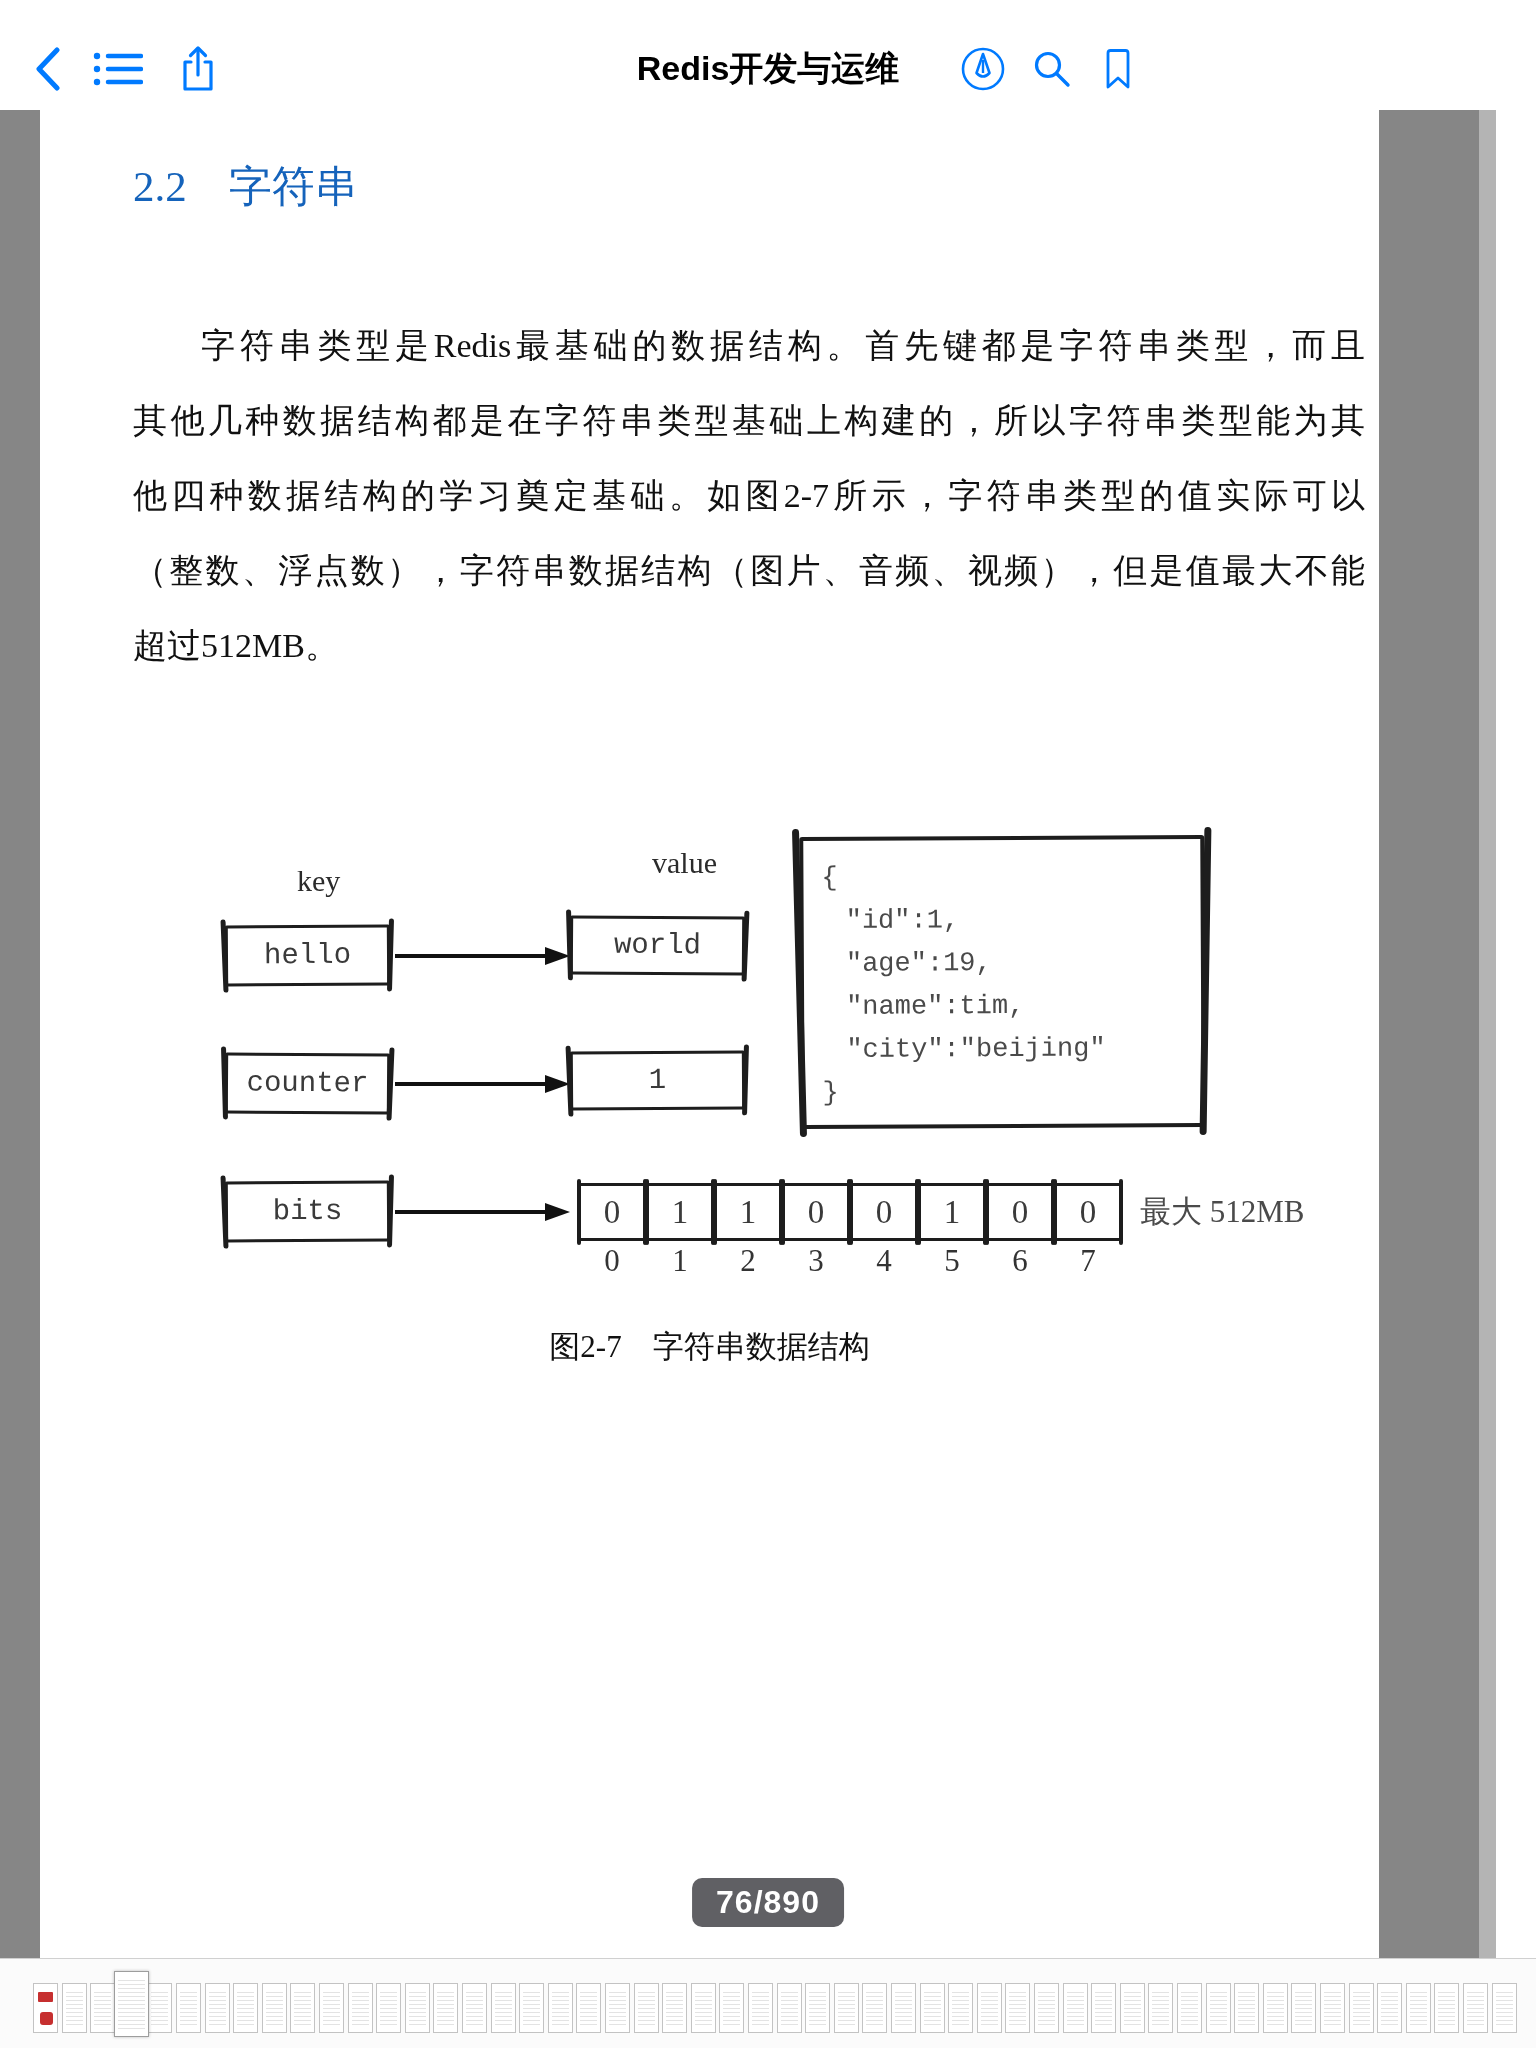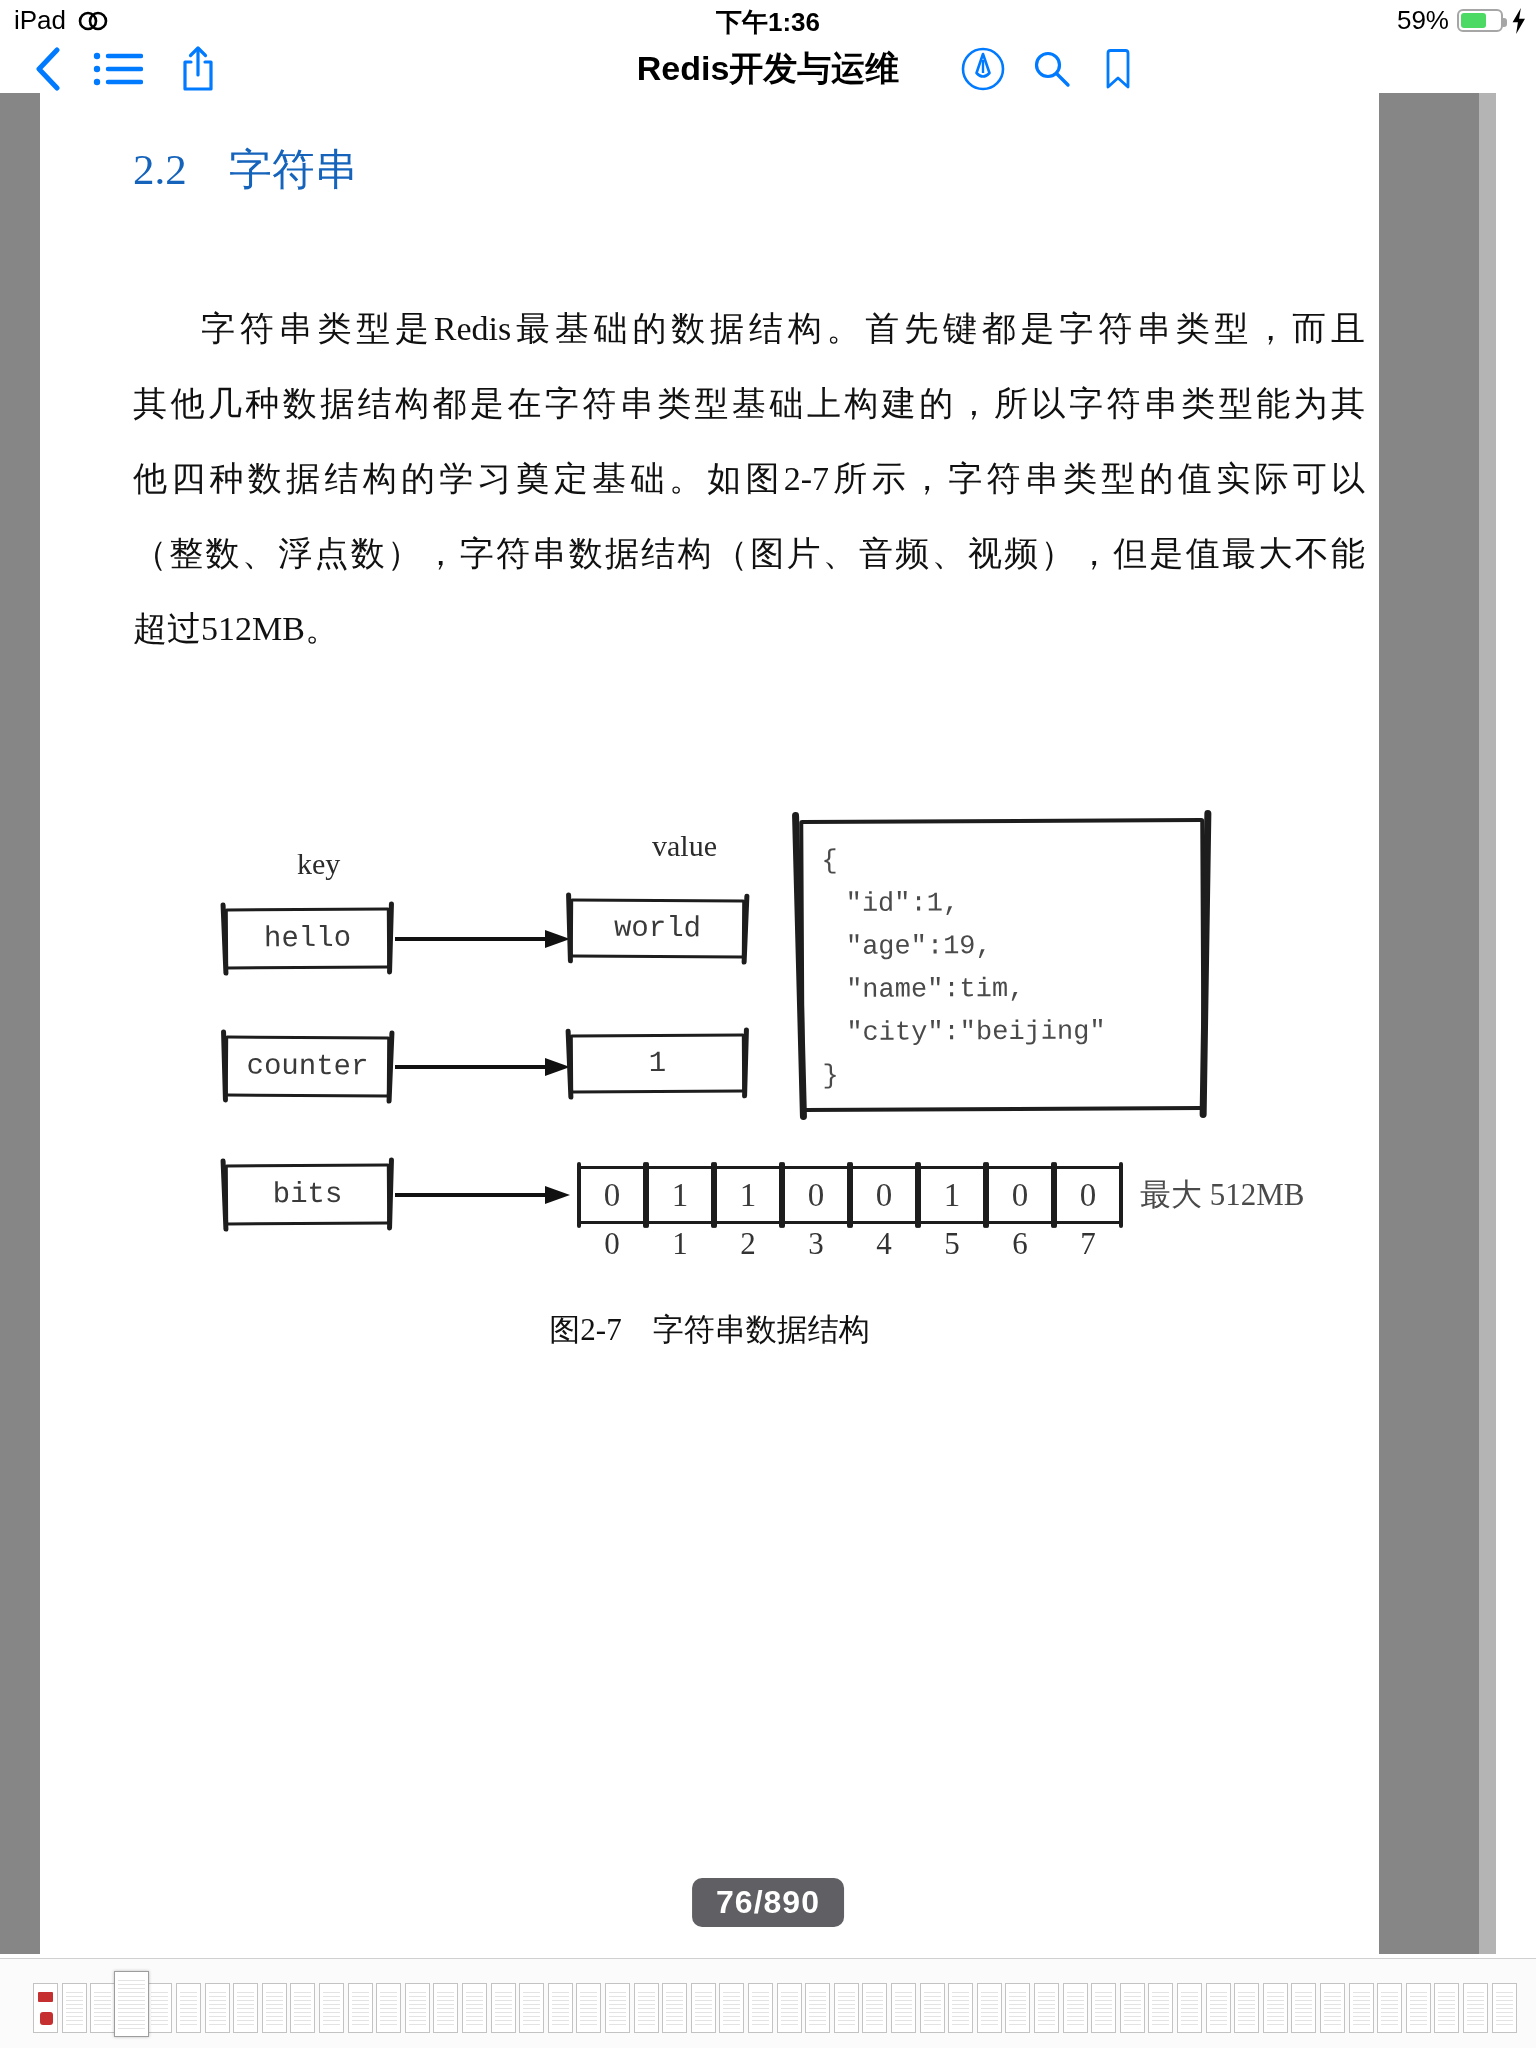--- a/index.html
+++ b/index.html
@@ -20,21 +20,21 @@
   .batt-nub { position:absolute; right:-6px; top:7px; width:4px; height:9px; background:#a6a6a6;
               border-radius:0 3px 3px 0; }
 
   
   #nav-bar { position:absolute; left:0; top:40px; width:1536px; height:57px; background:#fff; }
   .nav-btn { position:absolute; top:0; height:57px; display:flex; align-items:center; justify-content:center; }
   .nav-title { position:absolute; left:0; right:0; top:0; height:57px; display:flex;
                align-items:center; justify-content:center; font-size:34px; font-weight:700; color:#000; }
 
   
-  #content { position:absolute; left:0; top:93px; width:1496px; height:1861px; background:#868686; }
+  #content { position:absolute; left:0; top:110px; width:1496px; height:1861px; background:#868686; }
   #next-page-edge { position:absolute; right:0; top:0; width:17px; height:100%; background:#b4b4b4; }
   #pdf-page { position:absolute; left:40px; top:0; width:1339px; height:1861px; background:#fff; }
 
   #section-heading { position:absolute; left:93px; top:48px; color:#1563BB;
                      font-family:"Liberation Serif", serif; font-size:43px; }
   #section-heading .num { margin-right:42px; }
 
   #para { position:absolute; left:93px; top:198px; width:1232px;
           font-family:"Liberation Serif", serif; font-size:34px; color:#111; }
   .pline { height:75px; line-height:75px; text-align:justify; text-align-last:justify; white-space:nowrap; }
@@ -94,44 +94,20 @@
   .tc-title { position:absolute; left:4px; top:8px; right:4px; height:10px; background:#c62f2f; border-radius:1px; }
   .tc-art   { position:absolute; left:6px; bottom:7px; width:13px; height:13px; background:#c62f2f; border-radius:3px; }
 
   svg { display:block; }
 </style>
 </head>
 <body>
 
 <div id="screen">
 
-  <div id="status-bar">
-    <div class="sb-left">
-      <span class="sb-carrier">iPad</span>
-      <span>
-        <svg width="34" height="28" viewBox="0 0 34 28">
-          <circle cx="12" cy="14" r="8" fill="none" stroke="#000" stroke-width="2.6"></circle>
-          <circle cx="22" cy="14" r="8" fill="none" stroke="#000" stroke-width="2.6"></circle>
-        </svg>
-      </span>
-    </div>
-    <div class="sb-time">下午1:36</div>
-    <div class="sb-right">
-      <span class="sb-batt-pct">59%</span>
-      <span class="batt">
-        <span class="batt-fill"></span>
-          <span class="batt-nub"></span>
-      </span>
-      <span>
-        <svg width="15" height="26" viewBox="0 0 12 22">
-          <path d="M8 0 L1 12 H5.5 L4 22 L11.5 9 H6.5 Z" fill="#000"></path>
-        </svg>
-      </span>
-    </div>
-  </div>
 
   <div id="nav-bar">
     <div class="nav-btn" style="left:28px; width:40px;">
       <span>
         <svg width="26" height="44" viewBox="0 0 26 44">
           <path d="M22 3 L4 22 L22 41" fill="none" stroke="#007AFF" stroke-width="5" stroke-linecap="round" stroke-linejoin="round"></path>
         </svg>
       </span>
     </div>
     <div class="nav-btn" style="left:92px; width:52px;">

